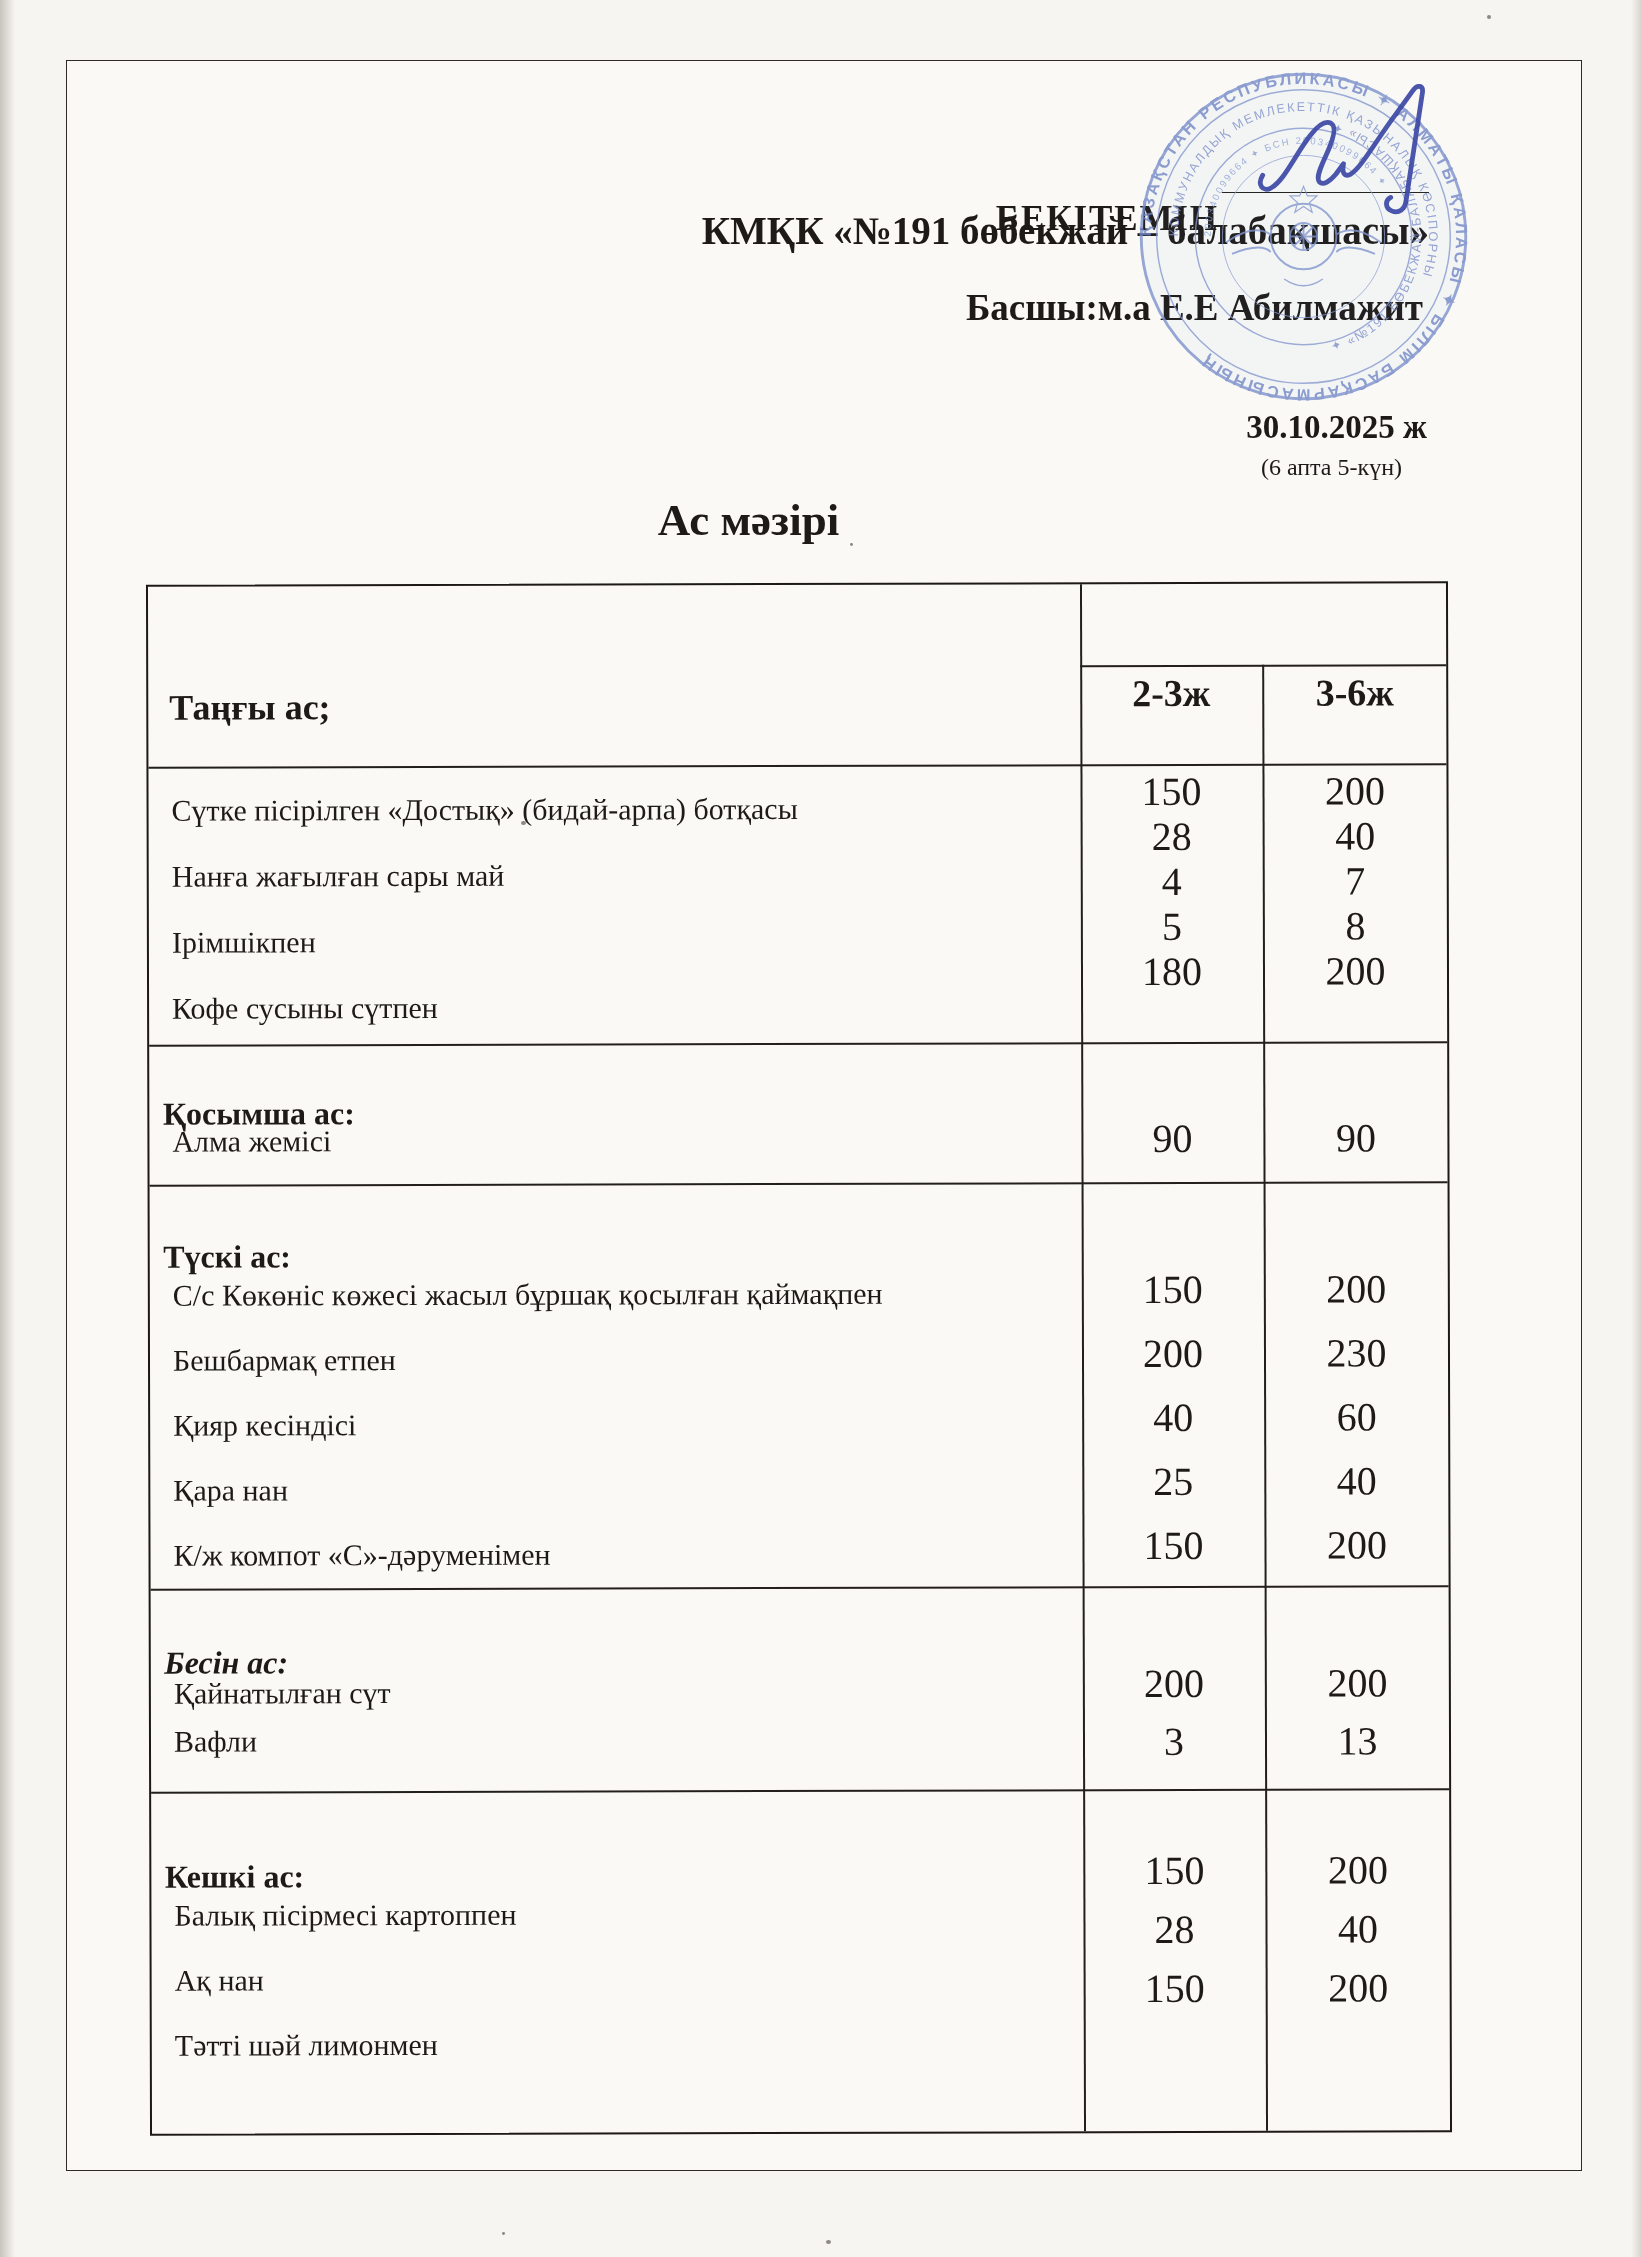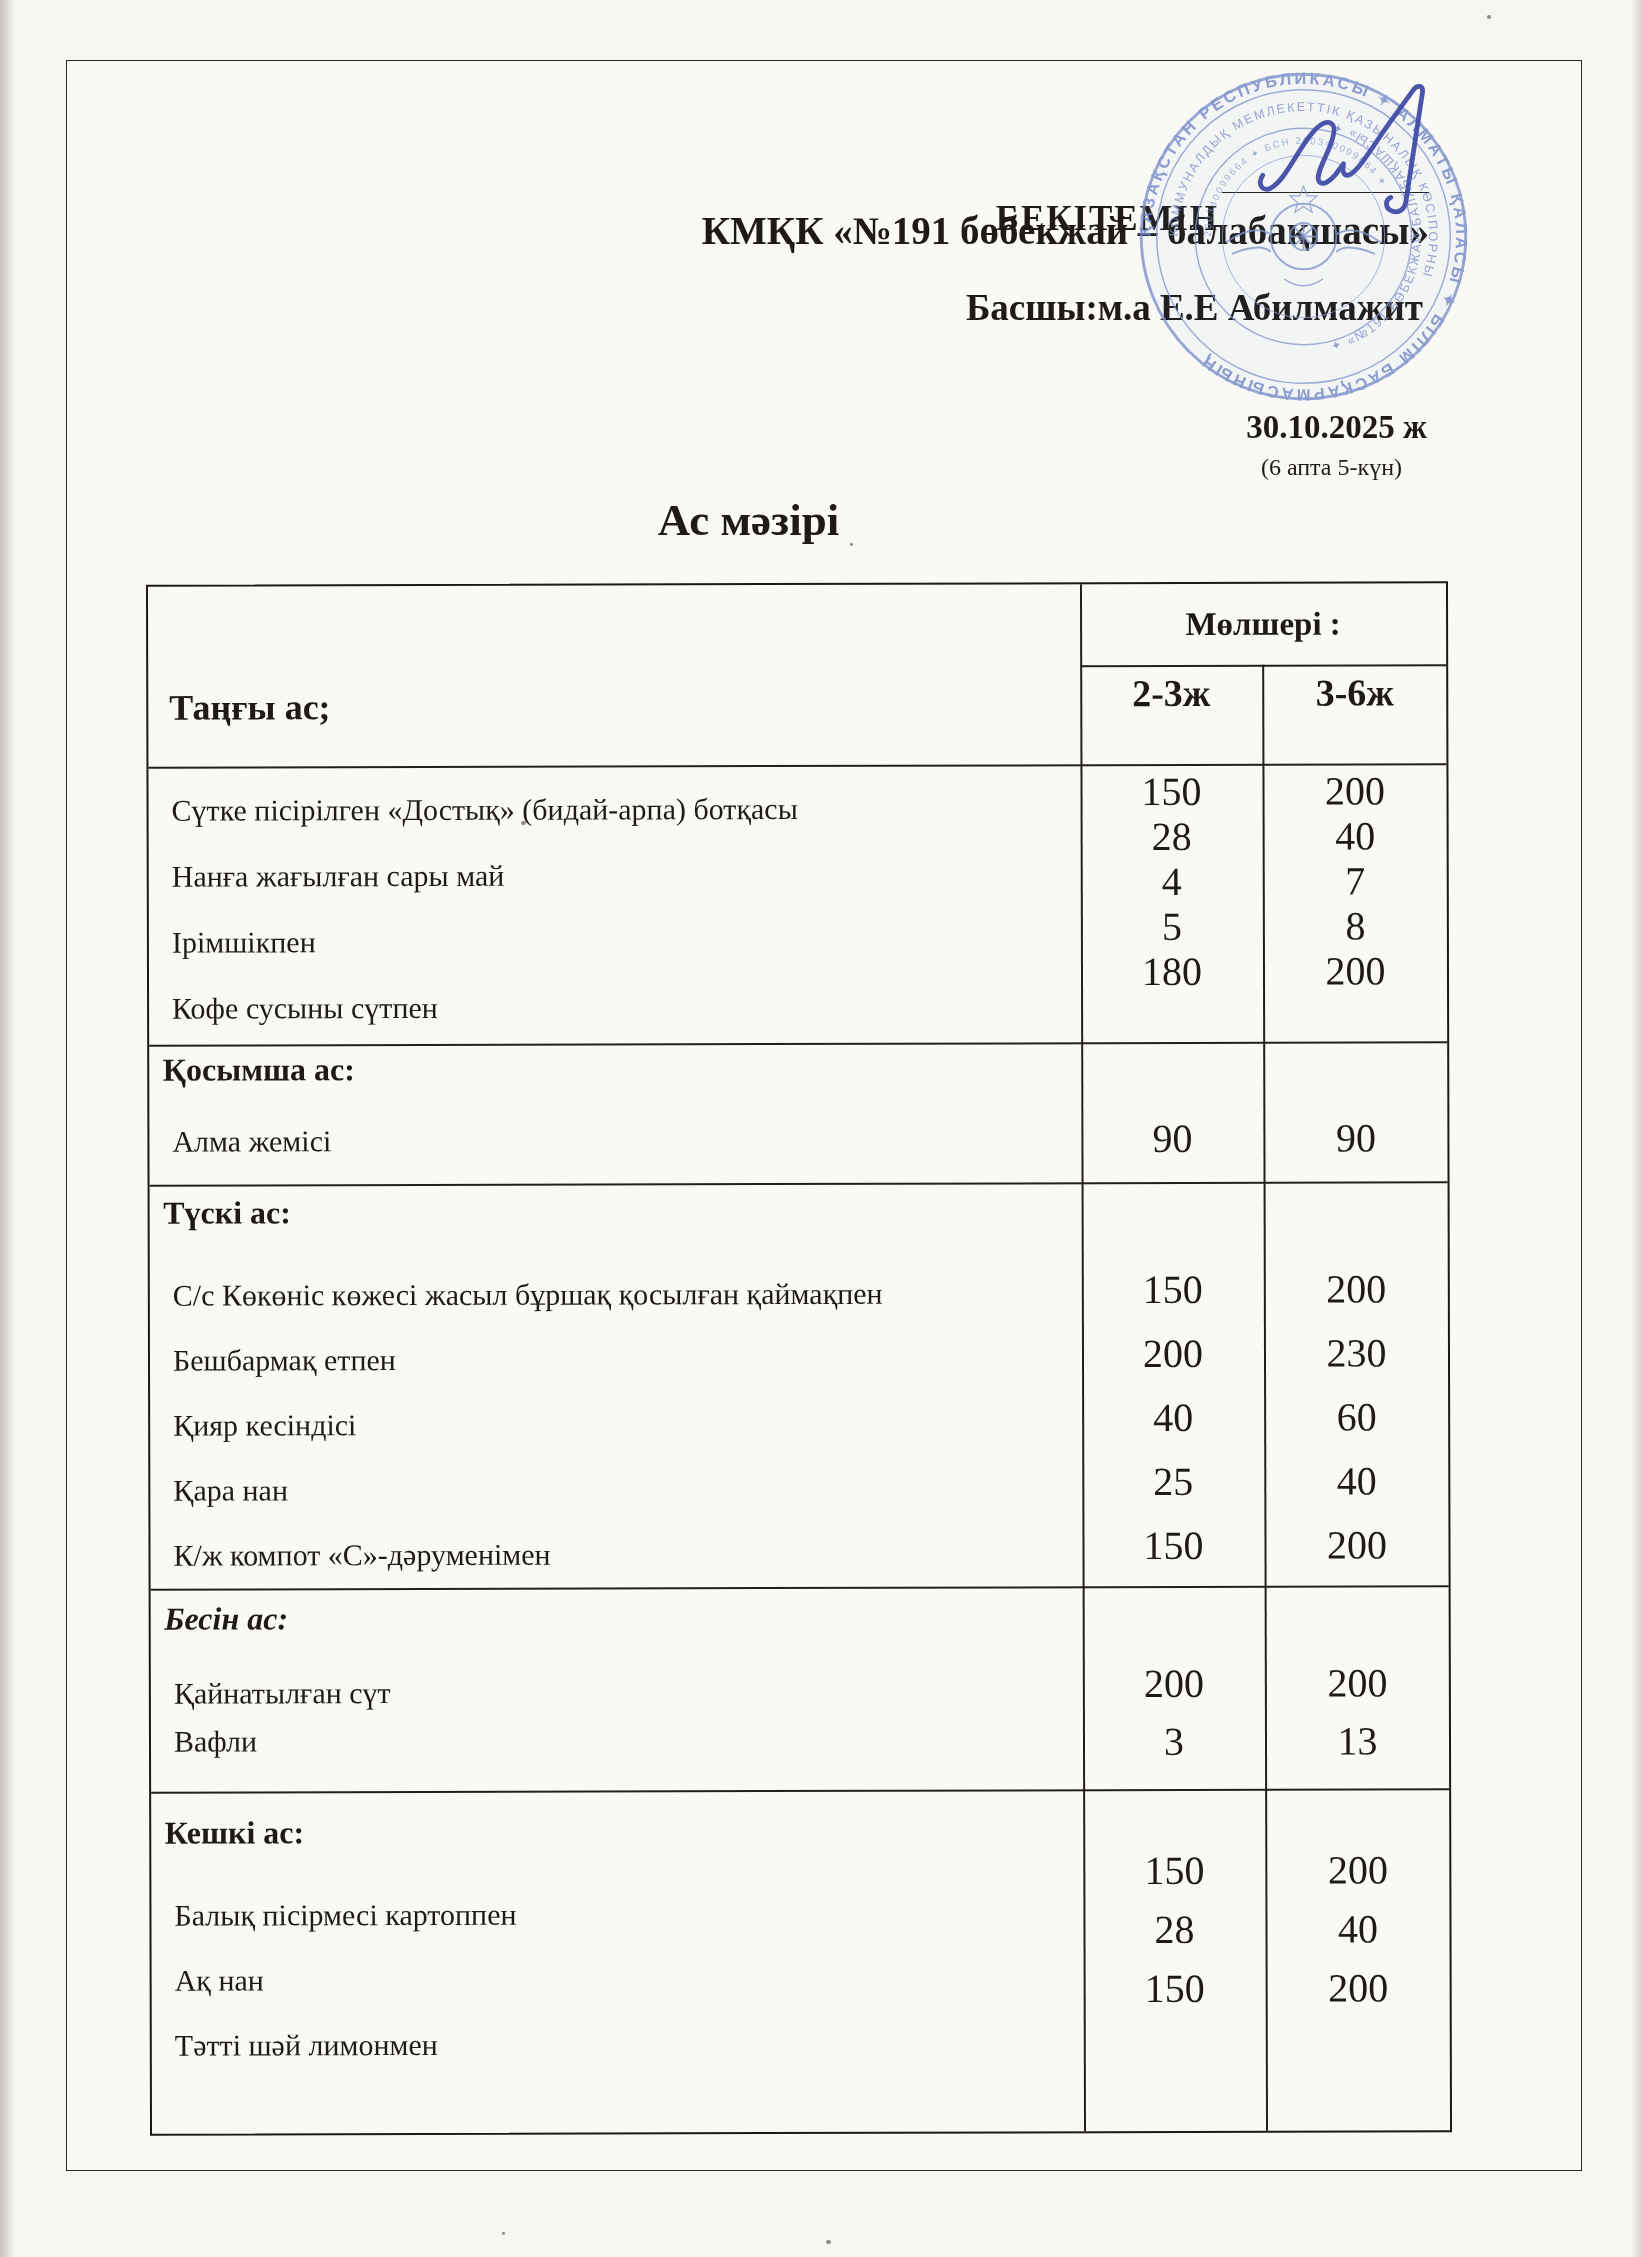--- a/index.html
+++ b/index.html
@@ -43,21 +43,21 @@
     position:absolute;left:148px;top:583px;width:1302px;height:1551px;
     box-sizing:border-box;border:2.9px solid #1c1916;
     transform:rotate(-0.15deg);
     background:transparent;z-index:1;
   }
   .vline,.hl{position:absolute;background:#23201c;}
   .cell{position:absolute;display:flex;align-items:center;justify-content:center;}
   .portion-head{left:932px;right:0;top:0;height:81px;font-size:33px;font-weight:bold;}
   .age-cell{top:73px;height:71px;font-size:38px;font-weight:bold;}
   .first-col-head{position:absolute;left:21px;top:100px;font-size:36px;font-weight:bold;}
-  .sec-title{position:absolute;left:13.5px;font-size:32px;font-weight:bold;white-space:nowrap;}
+  .sec-title{position:absolute;left:13.5px;font-size:32px;font-weight:bold;white-space:nowrap;margin-top:44px;}
   .items{position:absolute;left:23px;width:898px;}
   .item{display:flex;align-items:center;font-size:30px;white-space:nowrap;}
   .numcol{position:absolute;}
   .numcol .num{display:flex;align-items:center;justify-content:center;font-size:40px;}
   .c2{left:932px;width:182px;}
   .c3{left:1116px;width:181px;}
 
   .s0-items .item{height:66px;}
   .s0-nums .num{height:45px;}
   .s1-items .item{height:43px;}
@@ -135,21 +135,20 @@
 
   <div class="vline" style="left:932px;top:0;bottom:0;width:1.9px;"></div>
   <div class="vline" style="left:1114px;top:81px;bottom:0;width:1.9px;"></div>
   <div class="hl" style="left:932px;right:0;top:81px;height:1.9px;"></div>
   <div class="hl" style="left:0;right:0;top:180px;height:1.9px;"></div>
   <div class="hl" style="left:0;right:0;top:458px;height:1.9px;"></div>
   <div class="hl" style="left:0;right:0;top:598px;height:1.9px;"></div>
   <div class="hl" style="left:0;right:0;top:1002px;height:1.9px;"></div>
   <div class="hl" style="left:0;right:0;top:1205px;height:1.9px;"></div>
 
-  <div class="cell portion-head">Мөлшері :</div>
   <div class="cell age-cell c2">2-3ж</div>
   <div class="cell age-cell c3">3-6ж</div>
   <div class="first-col-head">Таңғы ас;</div>
 
   <div class="items s0-items" style="top:191px;">
     <div class="item">Сүтке  пісірілген «Достық»  (бидай-арпа) ботқасы</div>
     <div class="item">Нанға жағылған сары май</div>
     <div class="item">Ірімшікпен</div>
     <div class="item">Кофе сусыны сүтпен</div>
   </div>

